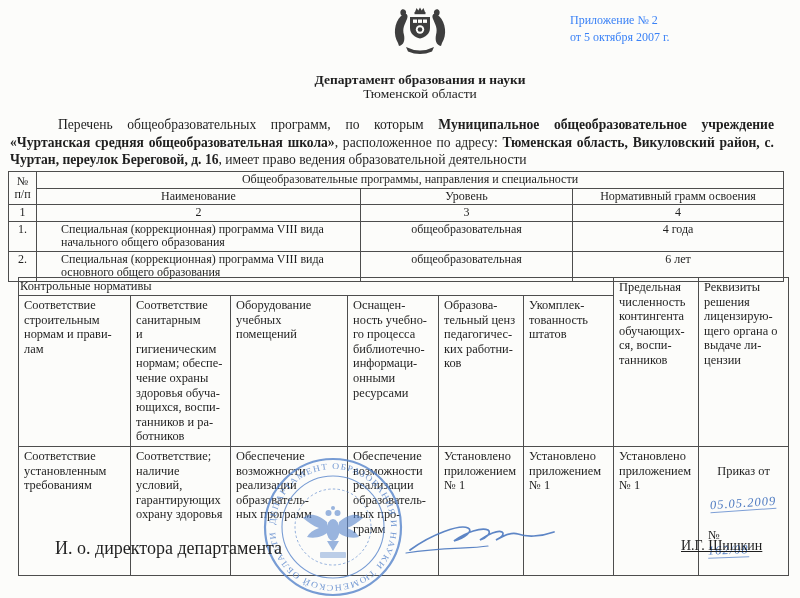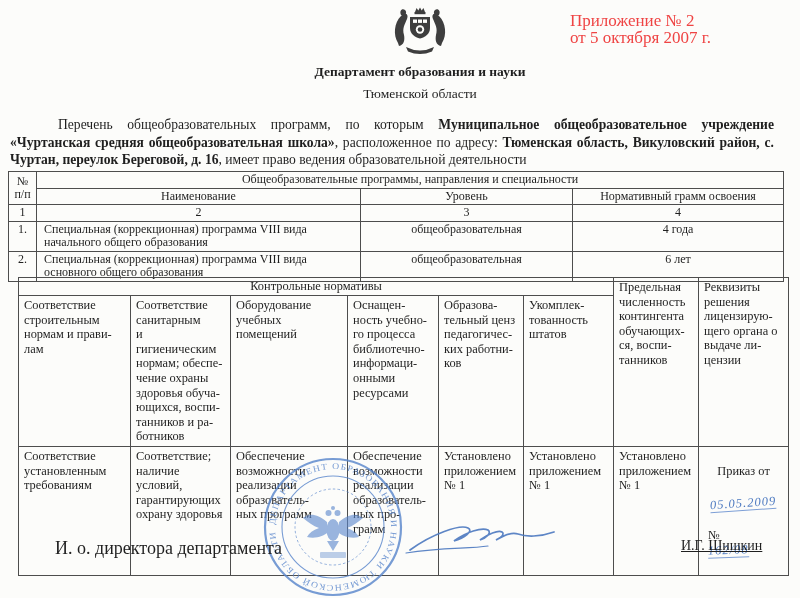--- a/index.html
+++ b/index.html
@@ -4,35 +4,35 @@
 <style>
   html,body{margin:0;padding:0;}
   body{
     width:800px;height:598px;overflow:hidden;position:relative;
     background:#fcfcfa;
     font-family:"Liberation Serif", serif;
     color:#1f1f1f;
   }
   .abs{position:absolute;}
   
-  #appendix{left:570px;top:12px;font-size:17px;line-height:17px;color:#ef4444;}
-  #org-title{left:40px;top:64px;width:760px;text-align:center;font-weight:bold;font-size:13.5px;}
+  #appendix{left:570px;top:12px;font-size:12px;line-height:17px;color:#3b82f6;}
+  #org-title{left:40px;top:72px;width:760px;text-align:center;font-weight:bold;font-size:13.5px;}
   #org-title2{left:40px;top:86px;width:760px;text-align:center;font-weight:normal;font-size:13.5px;}
   
   #intro{left:10px;top:116px;width:764px;font-size:13.6px;line-height:17.6px;text-align:justify;text-indent:48px;}
   .b{font-weight:bold;}
   
   table{border-collapse:collapse;table-layout:fixed;}
   td,th{border:1px solid #4d4d4d;font-weight:normal;white-space:pre-line;overflow:hidden;}
   #table1{left:8px;top:171px;width:775px;font-size:12px;}
   #table1 td{text-align:center;vertical-align:middle;line-height:13.5px;padding:1px 3px;}
-  #table1 td.name{text-align:left;padding-left:7px;}
+  #table1 td.name{text-align:left;padding-left:24px;}
   #table2{left:18px;top:277px;width:770px;font-size:12.4px;}
   #table2 td{vertical-align:top;text-align:left;padding:2px 5px;line-height:14.6px;}
-  #table2 td.grp{text-align:center;vertical-align:middle;padding:1px;margin-top:24px;}
+  #table2 td.grp{text-align:left;vertical-align:middle;padding:1px;margin-top:24px;}
   #table2 td.order{text-align:center;}
   
   .hw{
     font-style:italic;color:#4c79c0;letter-spacing:1px;font-size:12.5px;
     border-bottom:1.3px solid #7d9fd6;display:inline-block;line-height:13px;
   }
   .hw-date{transform:rotate(-4deg);margin-top:4px;}
   .hw-num{transform:rotate(-2deg);}
   .num-line{margin-top:3px;text-align:left;padding-left:4px;}
   

